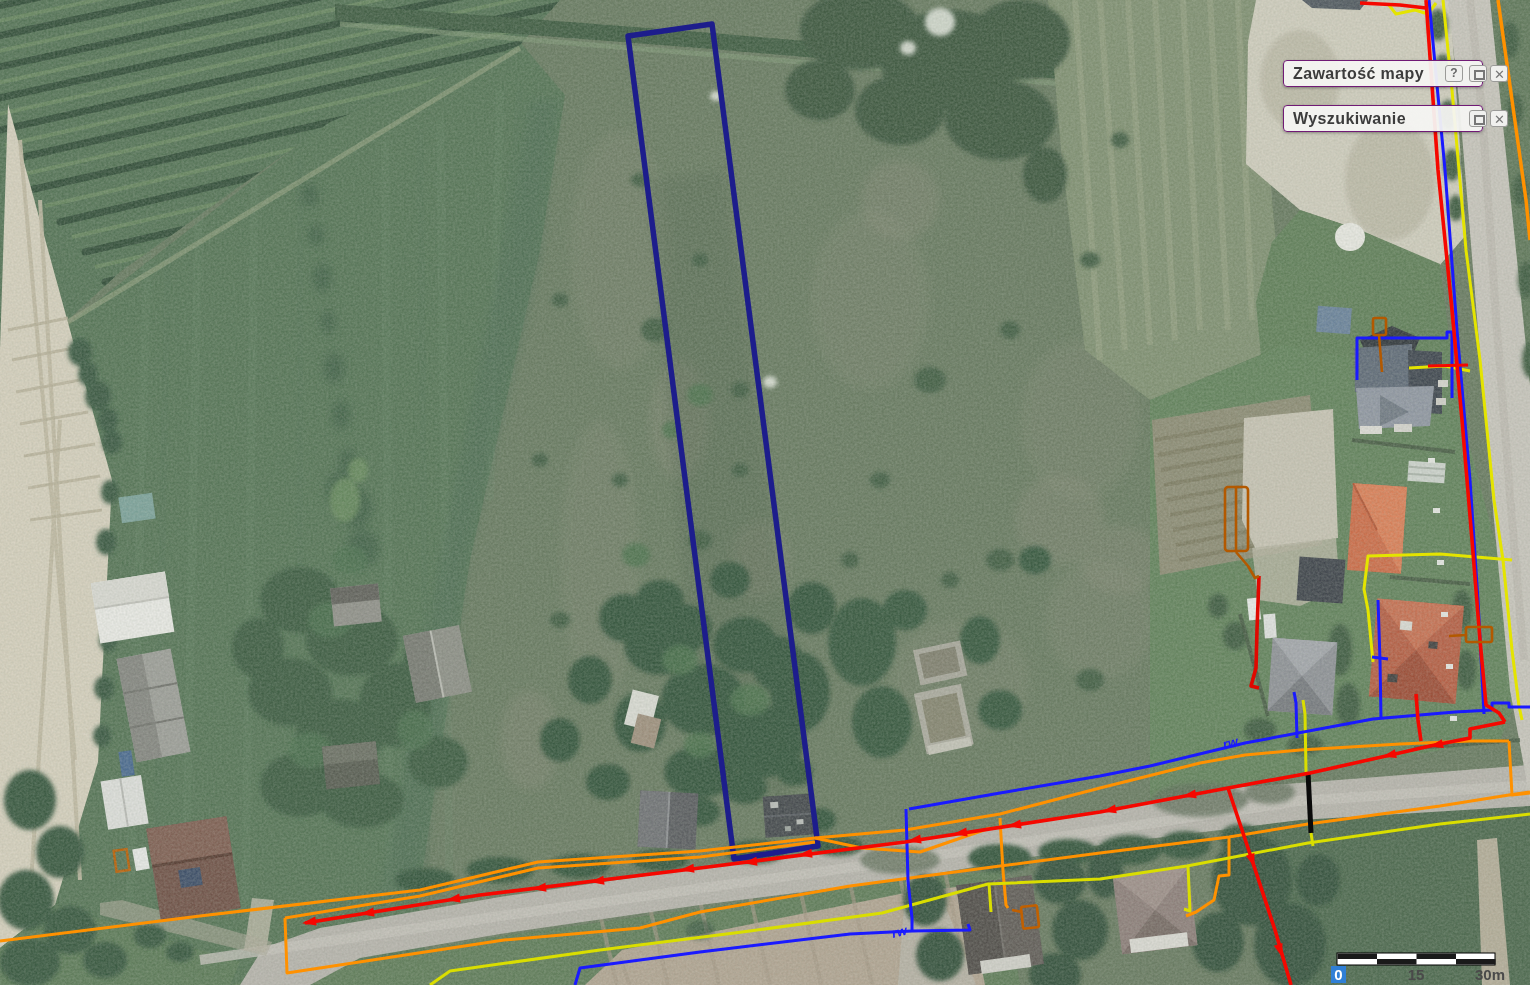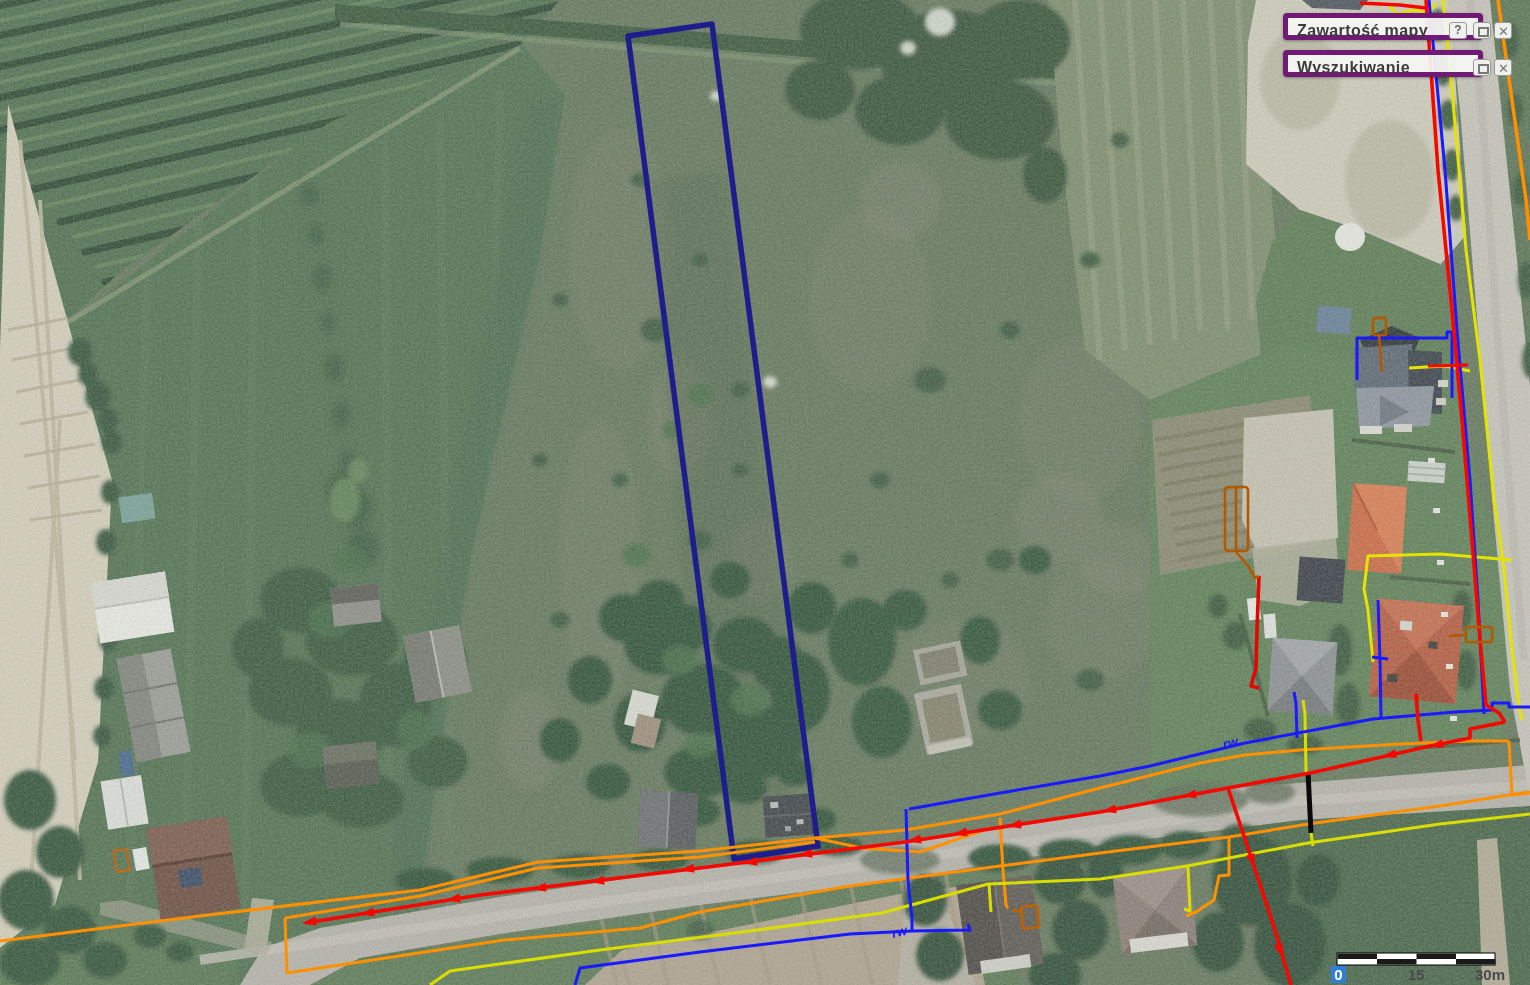--- a/index.html
+++ b/index.html
@@ -1,18 +1,18 @@
 <!DOCTYPE html>
 <html><head>
 <meta charset="utf-8">
 <style>
 html,body{margin:0;padding:0;background:#64775c;}
 #stage{position:relative;width:1530px;height:985px;overflow:hidden;font-family:"Liberation Sans",sans-serif;}
 #aerial{position:absolute;left:0;top:0;}
-.panel{position:absolute;left:1283px;width:200px;height:27px;background:rgba(245,245,243,0.94);border:5px solid #701a75;border-radius:4px;box-shadow:0 1px 3px rgba(0,0,0,0.35);box-sizing:border-box;}
+.panel{position:absolute;left:1283px;width:200px;height:27px;background:rgba(245,245,243,0.94);border:1px solid #701a75;border-radius:4px;box-shadow:0 1px 3px rgba(0,0,0,0.35);box-sizing:border-box;margin-top:47px;}
 .ptitle{position:absolute;left:9px;top:4px;font-size:16px;font-weight:bold;color:#3c3c3c;letter-spacing:0.4px;}
 .pbtn{position:absolute;top:4px;width:18px;height:17px;background:#f0f0ee;border:1px solid #9a9a98;border-radius:3px;box-sizing:border-box;color:#666;font-size:12px;font-weight:bold;text-align:center;line-height:15px;}
 .sq{position:absolute;left:4px;top:4px;width:7px;height:6px;border:2px solid #777;}
 .xx{position:absolute;left:3px;top:1px;font-size:13px;color:#777;font-weight:normal;}
 </style>
 </head>
 <body>
 <div id="stage">
 <svg id="aerial" width="1530" height="985" viewBox="0 0 1530 985">
 <defs>
@@ -706,21 +706,21 @@
 <div class="ptitle">Zawartość mapy</div>
 <div class="pbtn" style="left:161px;">?</div>
 <div class="pbtn" style="left:185px;">
         <span class="sq"></span>
       </div>
 <div class="pbtn" style="left:206px;">
         <span class="xx">✕</span>
       </div>
 </div>
 
-<div class="panel" style="top:50px;">
+<div class="panel" style="top:58px;">
 <div class="ptitle">Wyszukiwanie</div>
 <div class="pbtn" style="left:185px;">
         <span class="sq"></span>
       </div>
 <div class="pbtn" style="left:206px;">
         <span class="xx">✕</span>
       </div>
 </div>
 </div>
 

